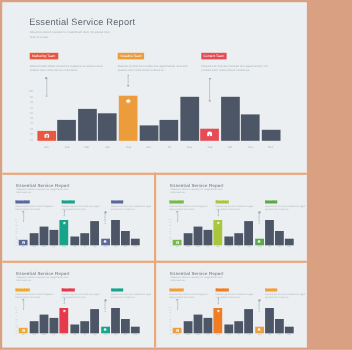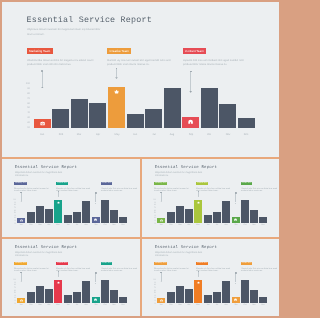--- a/index.html
+++ b/index.html
@@ -2,21 +2,21 @@
 <html><head>
 <meta charset="utf-8">
 <style>
   html,body{margin:0;padding:0;}
   body{width:281px;height:318px;overflow:hidden;background:#d9a082;
        font-family:"Liberation Sans",sans-serif;-webkit-font-smoothing:antialiased;text-rendering:geometricPrecision;}
   .page{position:absolute;left:2px;top:2px;width:277px;height:314px;background:#eceff1;overflow:hidden;}
   .hdiv{position:absolute;left:0;width:277px;height:1.5px;background:#e8a87c;}
   .vdiv{position:absolute;width:1.5px;background:#e8a87c;}
   .panel{position:absolute;overflow:hidden;}
-  .ptitle{position:absolute;font-family:Liberation Mono, monospace;color:#5a6570;white-space:nowrap;letter-spacing:.2px;}
+  .ptitle{position:absolute;font-family:Liberation Sans, sans-serif;color:#5a6570;white-space:nowrap;letter-spacing:.2px;}
   .badge{position:absolute;color:#ffffff;text-align:center;white-space:nowrap;overflow:hidden;}
   .ctext{position:absolute;color:#a3acb3;line-height:1.6;}
   .conn{position:absolute;background:#c3cbd0;width:1px;}
   .carrow{position:absolute;display:block;line-height:0;}
   .bar{position:absolute;}
   .xlab{position:absolute;color:#a9b2b8;text-align:center;white-space:nowrap;}
   .ylab{position:absolute;color:#b7bec4;text-align:right;white-space:nowrap;}
   .mkicon{position:absolute;display:block;line-height:0;font-size:0;}
 </style>
 </head>

